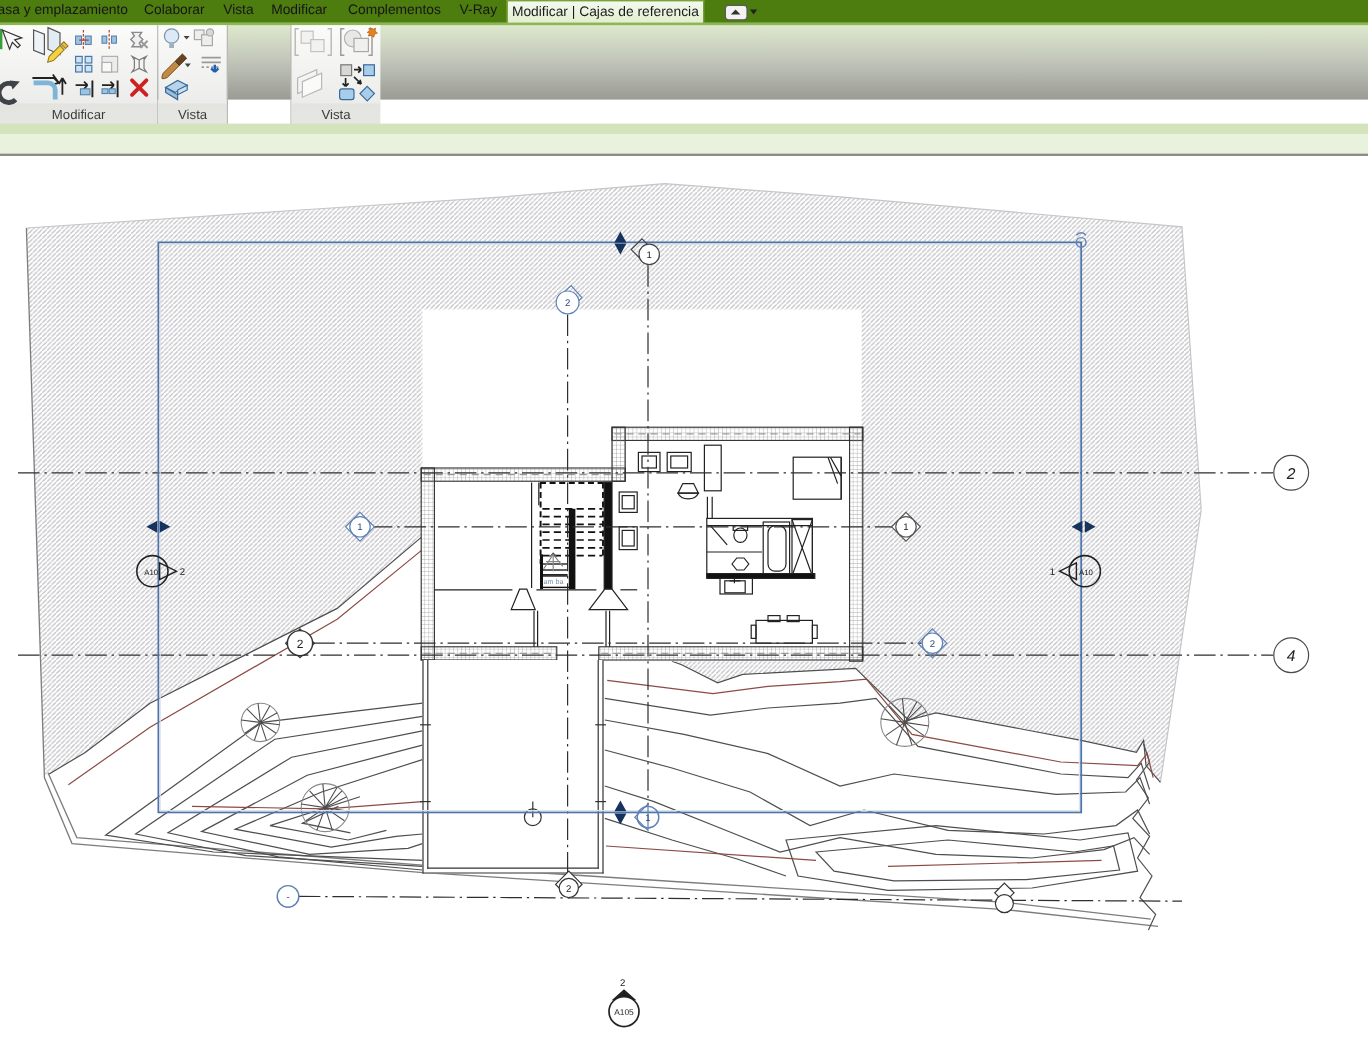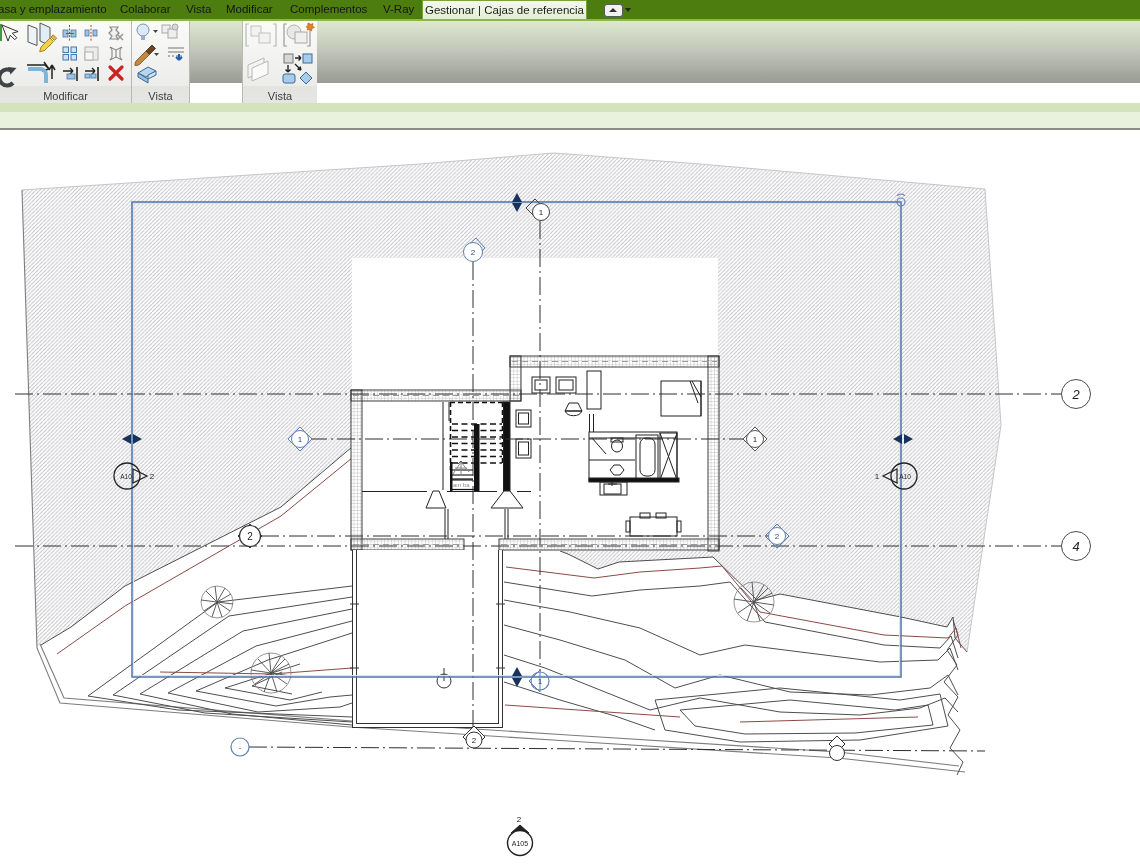--- a/index.html
+++ b/index.html
@@ -32,21 +32,21 @@
 </head>
 <body>
 <div id="app">
   <div id="tabbar">
     <div class="tab" style="left:-2px;">asa y emplazamiento</div>
     <div class="tab" style="left:120px;">Colaborar</div>
     <div class="tab" style="left:186px;">Vista</div>
     <div class="tab" style="left:226px;">Modificar</div>
     <div class="tab" style="left:290px;">Complementos</div>
     <div class="tab" style="left:383px;">V-Ray</div>
-    <div id="activetab">Gestionar | Cajas de referencia</div>
+    <div id="activetab">Modificar | Cajas de referencia</div>
     <div id="collapsebtn"></div>
     <div id="collapsecaret"></div>
   </div>
   <div id="ribbon">
     <div class="panel" style="left:0;width:131px;">
       <div class="plabel">Modificar</div>
       <svg id="icons-modificar" width="131" height="83" viewBox="0 0 131 83">
         <rect x="0" y="3" width="2" height="17" fill="#3a9e3a"></rect>
         <path d="M2,4 l6,16 l2.3,-5.8 l4.5,4.5 l2,-2 l-4.5,-4.5 l5.8,-1.6 z" fill="#f8f8f8" stroke="#333" stroke-width="1"></path>
         <path d="M28,4 l9,3.5 v17 l-9,-3.5 z" fill="#eef3f8" stroke="#555" stroke-width="1"></path>

